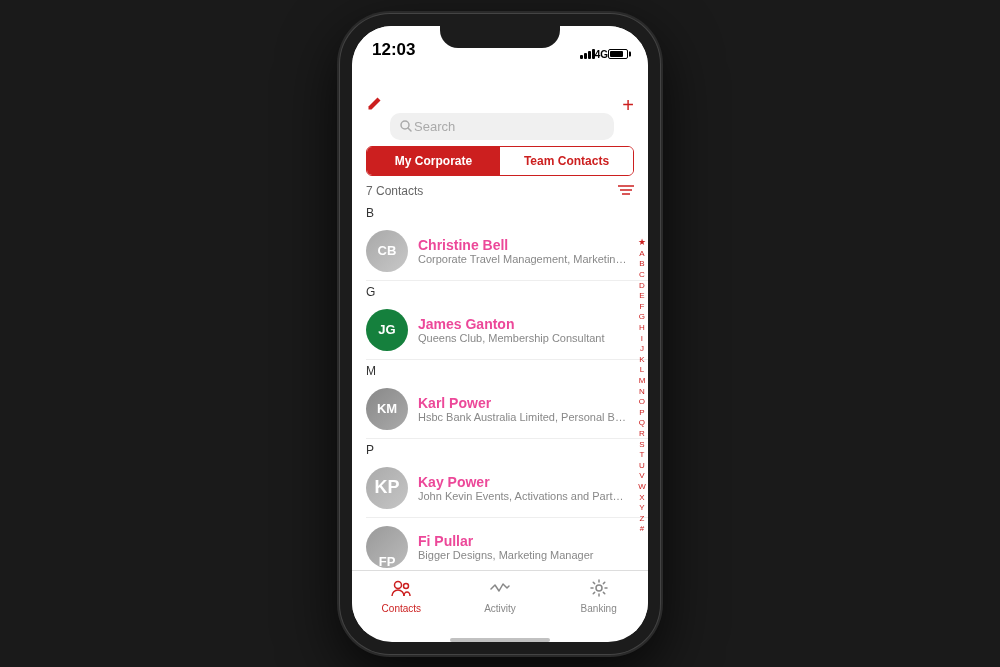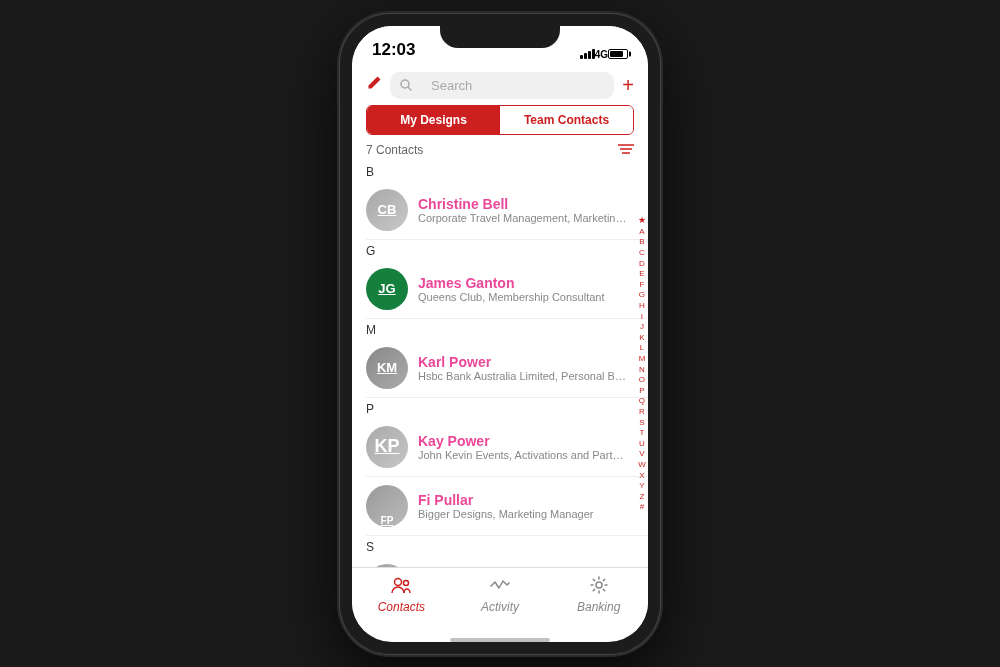--- a/index.html
+++ b/index.html
@@ -129,21 +129,22 @@
       cursor: pointer;
     }
 
     .search-bar {
       flex: 1;
       display: flex;
       align-items: center;
       background: #f0f0f0;
       border-radius: 10px;
       padding: 6px 10px;
-      gap: 19px;
+      gap: 2px;
+      margin-top: 41px;
     }
 
     .search-text {
       font-size: 13px;
       color: #aaa;
     }
 
     .plus-btn {
       color: #cc1f1f;
       font-size: 20px;
@@ -226,21 +227,20 @@
       background: #c8c8c8;
       display: flex;
       align-items: center;
       justify-content: center;
       font-size: 14px;
       font-weight: 600;
       color: #fff;
       flex-shrink: 0;
       margin-right: 10px;
       overflow: hidden;
-      text-decoration: underline;
     }
 
     .contact-info {
       flex: 1;
       min-width: 0;
     }
 
     .contact-name {
       font-size: 14px;
       font-weight: 600;
@@ -296,23 +296,22 @@
     .nav-item {
       flex: 1;
       display: flex;
       flex-direction: column;
       align-items: center;
       gap: 2px;
       cursor: pointer;
     }
 
     .nav-label {
-      font-size: 12px;
+      font-size: 10px;
       color: #888;
-      font-style: italic;
     }
 
     .nav-label.active {
       color: #cc1f1f;
     }
 
     
     .avatar-cb { background: linear-gradient(135deg, #a8a8a8, #c8c8c8); }
     .avatar-jg { background: #15803d; }
     .avatar-km { background: linear-gradient(135deg, #888, #aaa); }
@@ -363,21 +362,21 @@
         <svg width="12" height="12" viewBox="0 0 12 12" fill="none">
           <circle cx="5" cy="5" r="4" stroke="#aaa" stroke-width="1.5"></circle>
           <line x1="8" y1="8" x2="11" y2="11" stroke="#aaa" stroke-width="1.5" stroke-linecap="round"></line>
         </svg>
         <span class="search-text">Search</span>
       </div>
       <span class="plus-btn">+</span>
     </div>
 
     <div class="tabs">
-      <div class="tab active">My Designs</div>
+      <div class="tab active">My Corporate</div>
       <div class="tab inactive">Team Contacts</div>
     </div>
 
     <div class="contacts-header">
       <span class="contacts-count">7 Contacts</span>
       <svg width="16" height="12" viewBox="0 0 16 12" fill="#cc1f1f">
         <line x1="0" y1="2" x2="16" y2="2" stroke="#cc1f1f" stroke-width="1.5"></line>
         <line x1="2" y1="6" x2="14" y2="6" stroke="#cc1f1f" stroke-width="1.5"></line>
         <line x1="4" y1="10" x2="12" y2="10" stroke="#cc1f1f" stroke-width="1.5"></line>
       </svg>
@@ -421,21 +420,21 @@
             <div class="avatar avatar-kp">
               <span style="font-size: 18px; font-weight: 600; color: rgb(255, 255, 255);">KP</span>
             </div>
             <div class="contact-info">
               <div class="contact-name">Kay Power</div>
               <div class="contact-detail">John Kevin Events, Activations and Partnerships...</div>
             </div>
           </div>
           <div class="contact-item">
             <div class="avatar avatar-fp">
-              <span style="font-size: 10px; font-weight: 600; color: rgb(255, 255, 255); margin-top: 29px;">FP</span>
+              <span style="font-size: 13px; font-weight: 600; color: rgb(255, 255, 255); margin-top: 29px;">FP</span>
             </div>
             <div class="contact-info">
               <div class="contact-name">Fi Pullar</div>
               <div class="contact-detail">Bigger Designs, Marketing Manager</div>
             </div>
           </div>
           <div class="section-letter">S</div>
           <div class="contact-item">
             <div class="avatar avatar-ps"></div>
           </div>

